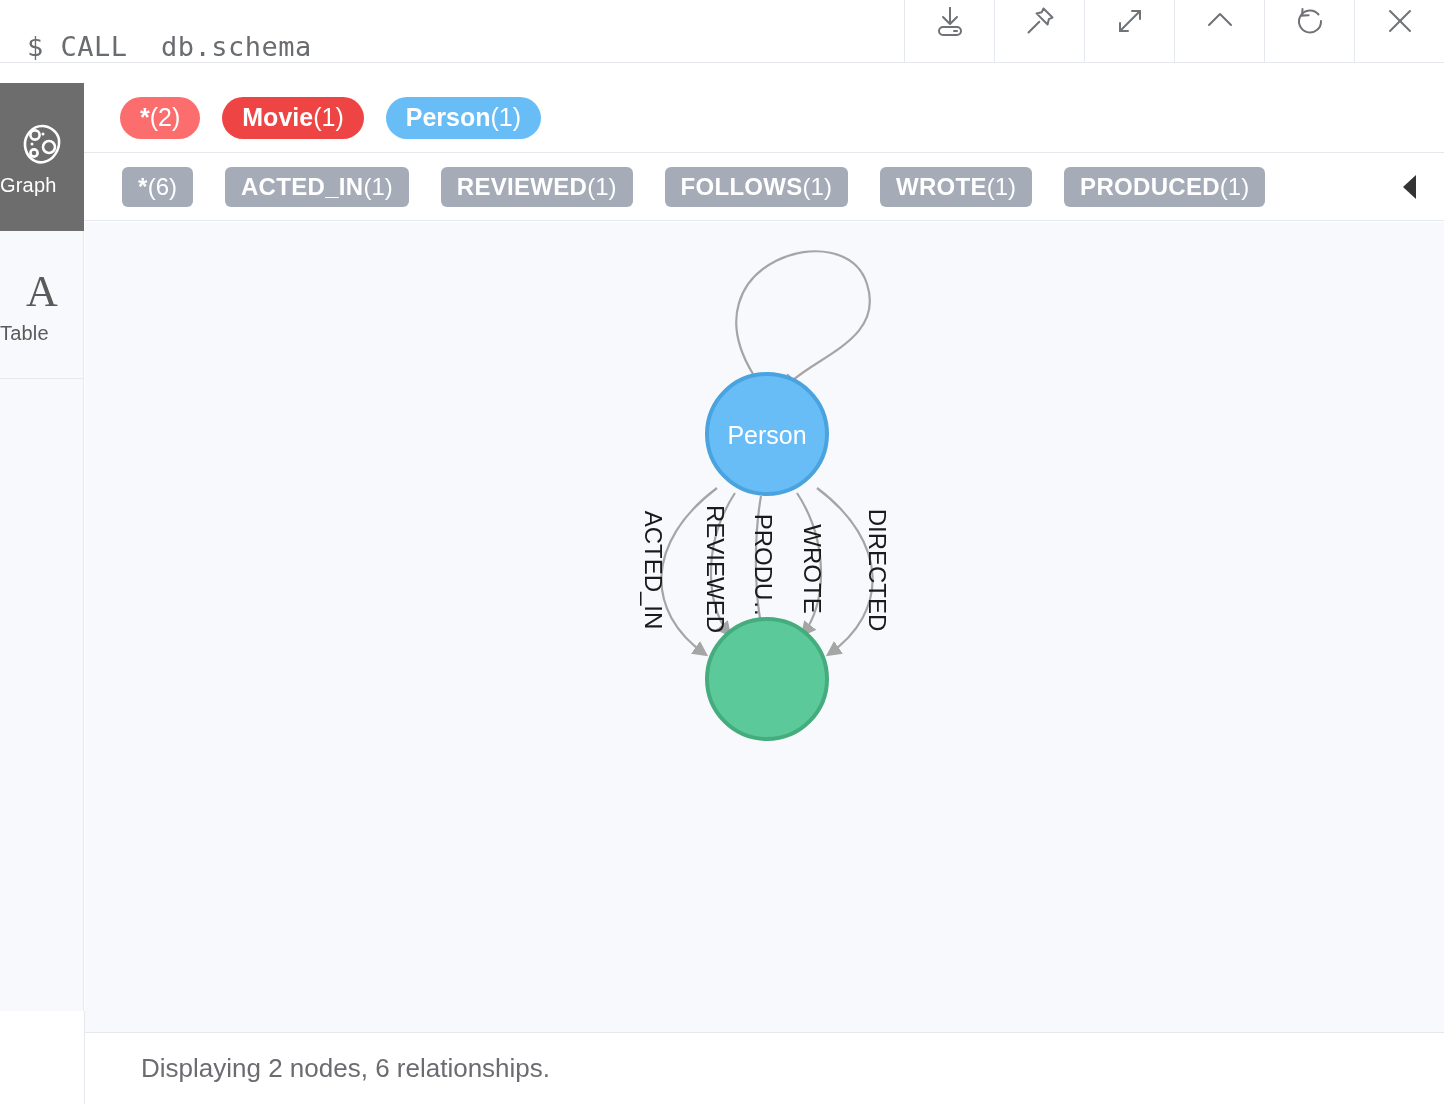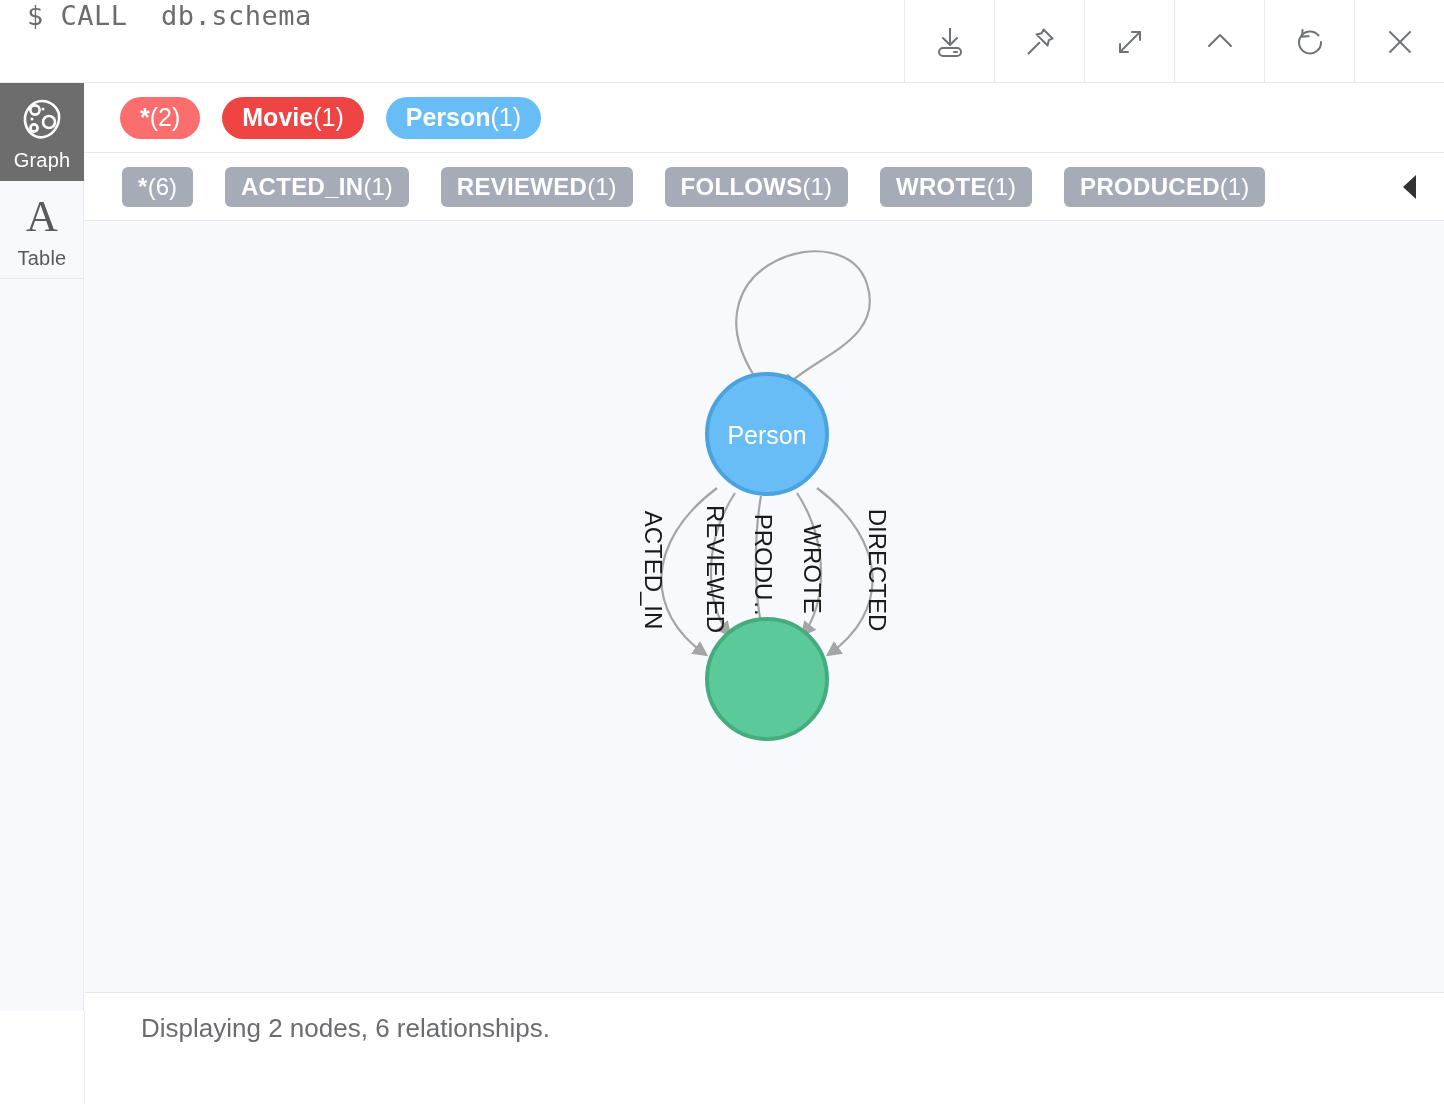--- a/index.html
+++ b/index.html
@@ -22,26 +22,26 @@
     height: 1104px;
     background: #ffffff;
     box-sizing: border-box;
   }
 
   
   .titlebar {
     position: absolute;
     left: 0; top: 0;
     width: 1444px;
-    height: 83px;
+    height: 63px;
     background: #ffffff;
     border-bottom: 1px solid #e5e9ee;
     box-sizing: border-box;
     display: flex;
-    align-items: flex-start;
+    align-items: flex-end;
     gap: 42px;
   }
   .title-text {
     flex: 1;
     display: flex;
     align-items: center;
     padding-left: 27px;
     font-family: "DejaVu Sans Mono", "Liberation Mono", monospace;
     font-size: 27px;
     letter-spacing: 0.5px;
@@ -71,26 +71,25 @@
     left: 0; top: 83px;
     width: 84px;
     height: 928px;
     background: #f7f9fc;
     border-right: 1px solid #e5e9ee;
     box-sizing: border-box;
   }
   .side-item {
     position: relative;
     width: 84px;
-    height: 98px;
+    height: 148px;
     box-sizing: border-box;
     border-bottom: 1px solid #e5e9ee;
     display: flex;
     flex-direction: column;
-    align-items: center;
     justify-content: center;
     cursor: pointer;
     color: #5a5a5a;
   }
   .side-item.active {
     background: #6d6d6d;
     color: #ffffff;
     border-bottom-color: #6d6d6d;
   }
   .side-icon {
@@ -194,21 +193,21 @@
     font-family: "Liberation Sans", sans-serif;
     fill: #1a1a1a;
     font-size: 24px;
     text-anchor: middle;
     dominant-baseline: central;
   }
 
   
   .footer {
     position: absolute;
-    left: 85px; top: 992px;
+    left: 85px; top: 1032px;
     width: 1359px;
     height: 72px;
     background: #ffffff;
     border-top: 1px solid #e5e9ee;
     box-sizing: border-box;
     display: flex;
     align-items: center;
     padding-left: 56px;
   }
   .footer-text {

